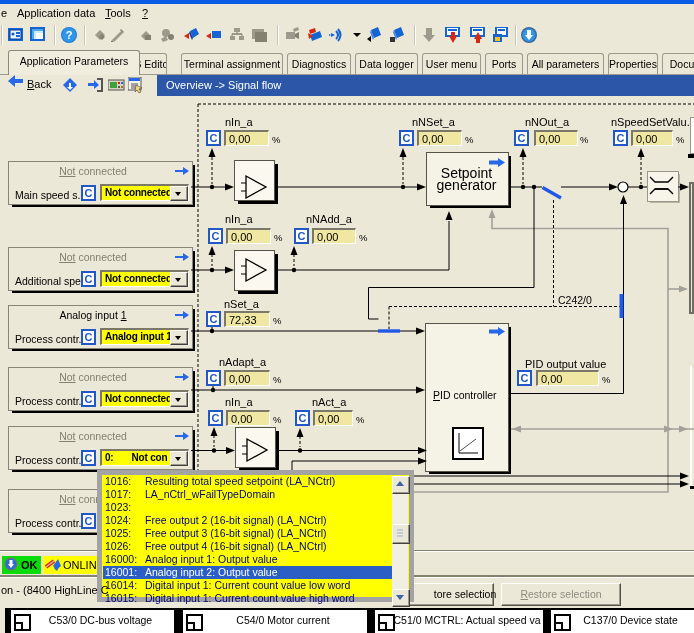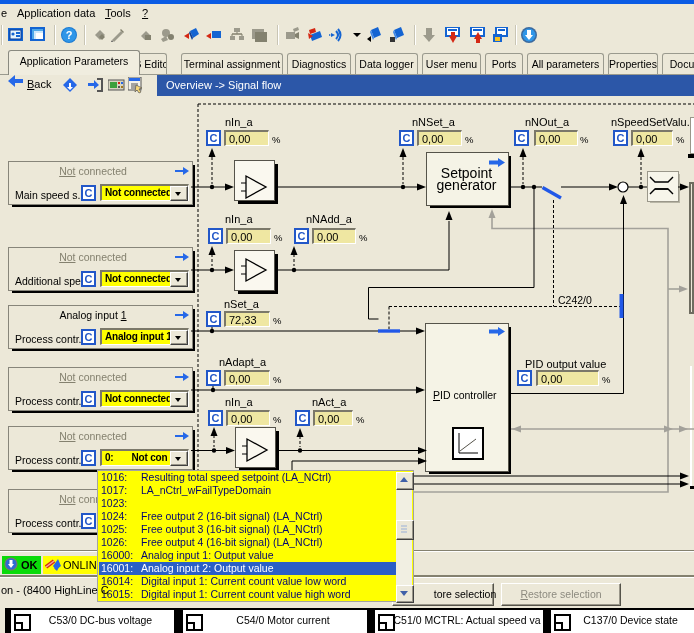--- a/index.html
+++ b/index.html
@@ -30,21 +30,21 @@
 .blktop{position:absolute;left:0;top:3px;width:168px;text-align:center;white-space:nowrap;font-size:10.5px;}
 .blklbl{position:absolute;left:6px;top:27px;color:#000;white-space:nowrap;font-size:10.5px;width:70px;overflow:hidden;}
 .combo{position:absolute;left:91px;top:22px;width:89px;height:17px;border-top:2px solid #7b7869;border-left:2px solid #7b7869;border-right:1px solid #fff;border-bottom:1px solid #fff;background:#FFFF00;box-sizing:border-box;}
 .combo .txt{position:absolute;left:3px;top:1px;color:#000;font-weight:bold;font-size:10px;letter-spacing:-0.2px;white-space:nowrap;overflow:hidden;width:71px;}
 .drbtn{position:absolute;right:0;top:0;width:16px;height:13px;background:#ECE8D8;border:1px solid #fff;border-right-color:#404040;border-bottom-color:#404040;box-shadow:inset -1px -1px 0 #9a978a;}
 .drbtn:after{content:"";position:absolute;left:4px;top:5px;border:3px solid transparent;border-top:4px solid #000;}
 .bigbox{position:absolute;background:#F5F3E6;border:1px solid #55534a;}
 .shr{position:absolute;background:#000;}
 .shb{position:absolute;background:#000;}
 
-#ddl{left:97px;top:470px;width:317px;height:132px;background:#FFFF00;border:1px solid #a3a3a3;box-sizing:border-box;z-index:20;}
+#ddl{left:97px;top:470px;width:317px;height:132px;background:#FFFF00;border:5px solid #a3a3a3;box-sizing:border-box;z-index:20;}
 .ddi{position:absolute;left:1px;width:299px;height:13px;color:#000573;white-space:nowrap;font-size:10.5px;}
 .ddi b{position:absolute;left:2px;top:0;font-weight:normal;}
 .ddi i{position:absolute;left:42px;top:0;font-style:normal;}
 .ddi.sel{background:#2B5FC6;color:#fff;}
 
 #sb{position:absolute;right:1px;top:1px;width:16px;height:129px;background:#F1EFE2;}
 .sbb{position:absolute;left:0;width:16px;height:16px;background:#ECE8D8;border:1px solid #fff;border-right-color:#404040;border-bottom-color:#404040;box-shadow:inset -1px -1px 0 #9a978a;}
 
 #sep1{left:0;top:550px;width:694px;height:1px;background:#84816f;}
 #sep1b{left:0;top:551px;width:694px;height:1px;background:#fff;}

